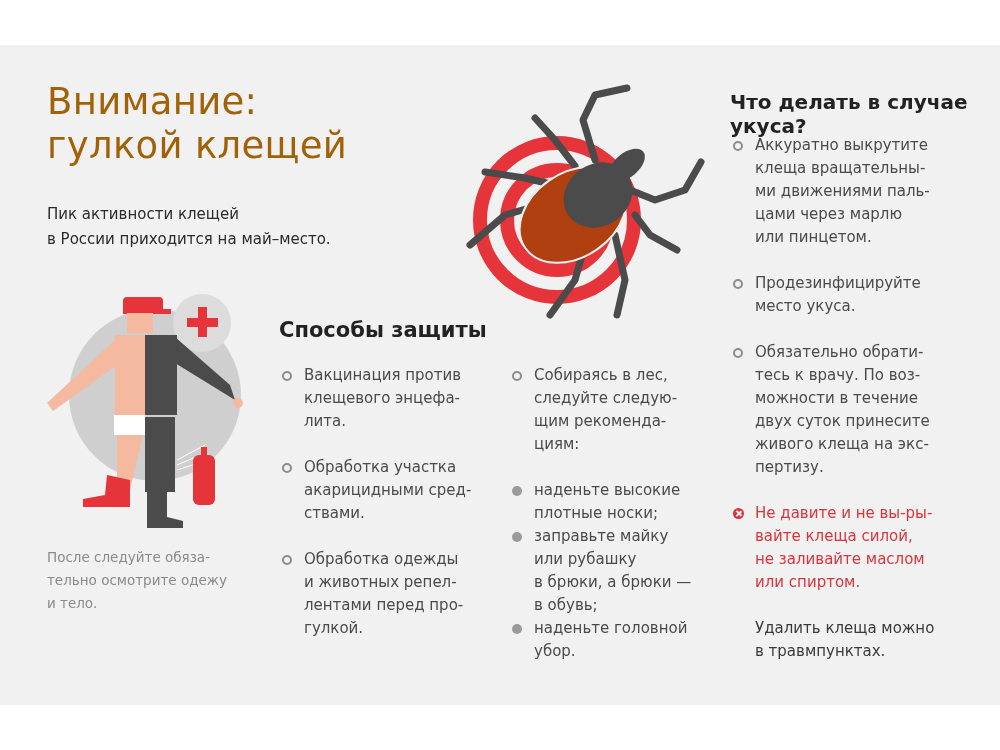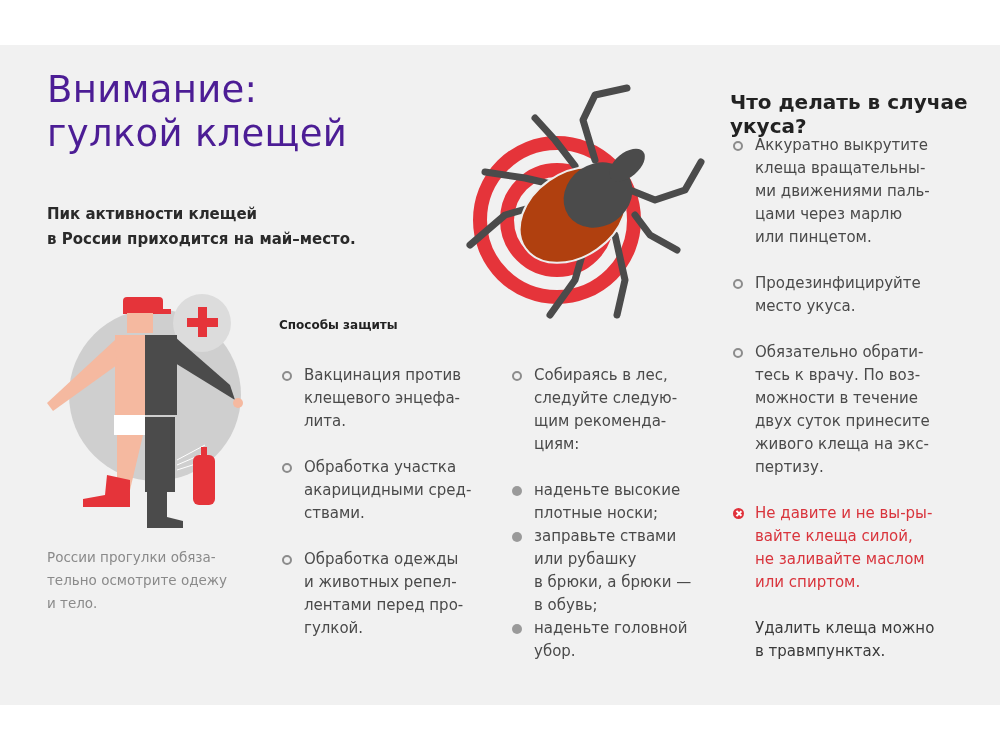--- a/index.html
+++ b/index.html
@@ -1,25 +1,25 @@
 <!DOCTYPE html>
 <html><head>
 <meta charset="utf-8">
 <style>
   html, body { margin:0; padding:0; }
   body { width:1000px; height:750px; background:#ffffff; position:relative; overflow:hidden;
          font-family:"DejaVu Sans", sans-serif; color:#3a3a3a; }
   .panel { position:absolute; left:0; top:45px; width:1000px; height:660px; background:#f1f1f1; }
   .abs { position:absolute; }
-  .title { left:47px; top:68px; font-size:37px; line-height:44px; color:#4c1d95; font-weight:normal; letter-spacing:0.3px; }
+  .title { left:47px; top:80px; font-size:37px; line-height:44px; color:#a16207; font-weight:normal; letter-spacing:0.3px; }
   .title span { display:block; }
-  .subtitle { left:47px; top:202px; font-size:15px; line-height:25px; font-weight:bold; color:#2a2a2a; }
+  .subtitle { left:47px; top:202px; font-size:15px; line-height:25px; font-weight:normal; color:#2a2a2a; }
   .subtitle span { display:block; }
   .note { left:47px; top:546px; font-size:13.5px; line-height:23px; color:#8a8a8a; width:200px; }
-  .h3 { font-size:12px; font-weight:bold; color:#222; }
+  .h3 { font-size:21px; font-weight:bold; color:#222; }
   .list { list-style:none; margin:1px; padding:0; }
   .list li { position:relative; padding-left:24px; font-size:15px; line-height:23px; color:#4a4a4a; }
   .list li .txt { white-space:pre-line; display:block; }
   .b-ring { position:absolute; left:2px; top:7px; width:6px; height:6px; border:2px solid #8c8c8c; border-radius:50%; }
   .b-dot { position:absolute; left:2px; top:7px; width:10px; height:10px; background:#9a9a9a; border-radius:50%; }
   .b-x { position:absolute; left:2px; top:6px; width:11px; height:11px; background:#e0313a; border-radius:50%; }
   .b-x::before, .b-x::after { content:""; position:absolute; left:5px; top:2px; width:1.5px; height:7px; background:#fff; }
   .b-x::before { transform:rotate(45deg); } .b-x::after { transform:rotate(-45deg); }
   .red { color:#d9343c !important; }
   .dark { color:#3a3a3a !important; }
@@ -81,21 +81,21 @@
   <circle cx="203" cy="118" r="5" fill="#f5b9a0"></circle>
   <rect x="110" y="132" width="30" height="75" fill="#4b4b4b"></rect>
   <path d="M112 205 L132 205 L132 232 L148 236 L148 243 L112 243 Z" fill="#4b4b4b"></path>
   <g>
     <path d="M142 175 L170 160 M142 180 L170 168 M142 185 L170 176" stroke="#ffffff" stroke-width="1"></path>
     <rect x="158" y="170" width="22" height="50" rx="6" fill="#e5343a"></rect>
     <rect x="166" y="162" width="6" height="9" fill="#e5343a"></rect>
   </g>
 </svg>
 
-<div class="abs note" style="white-space:pre-line">России прогулки обяза-
+<div class="abs note" style="white-space:pre-line">После следуйте обяза-
 тельно осмотрите одежу
 и тело.</div>
 
 <div class="abs h3" style="left:279px;top:318px">Способы защиты</div>
 
 <ul class="abs list" style="left:279px;top:363px;width:220px">
   <li style="margin-bottom:23px">
       <span class="b-ring"></span>
       <span class="txt">Вакцинация против
 клещевого энцефа-
@@ -124,21 +124,21 @@
 щим рекоменда-
 циям:</span>
     </li>
   <li>
       <span class="b-dot"></span>
       <span class="txt">наденьте высокие
 плотные носки;</span>
     </li>
   <li>
       <span class="b-dot"></span>
-      <span class="txt">заправьте ствами
+      <span class="txt">заправьте майку
 или рубашку
 в брюки, а брюки —
 в обувь;</span>
     </li>
   <li>
       <span class="b-dot"></span>
       <span class="txt">наденьте головной
 убор.</span>
     </li>
 </ul>

